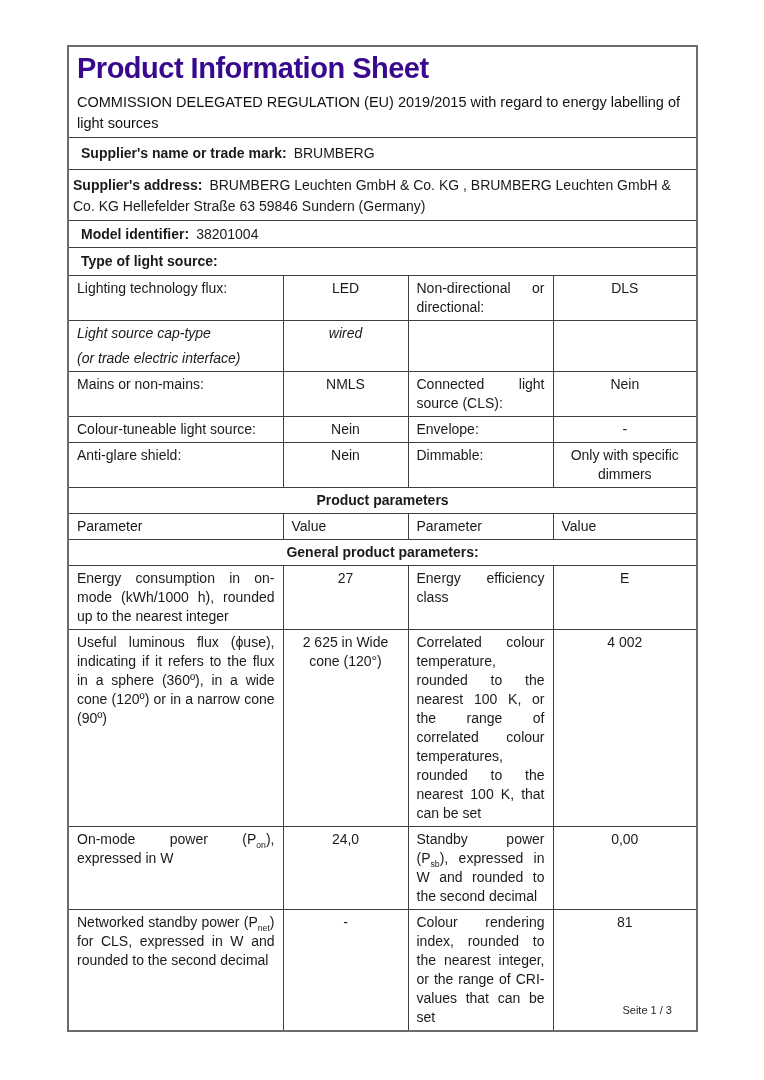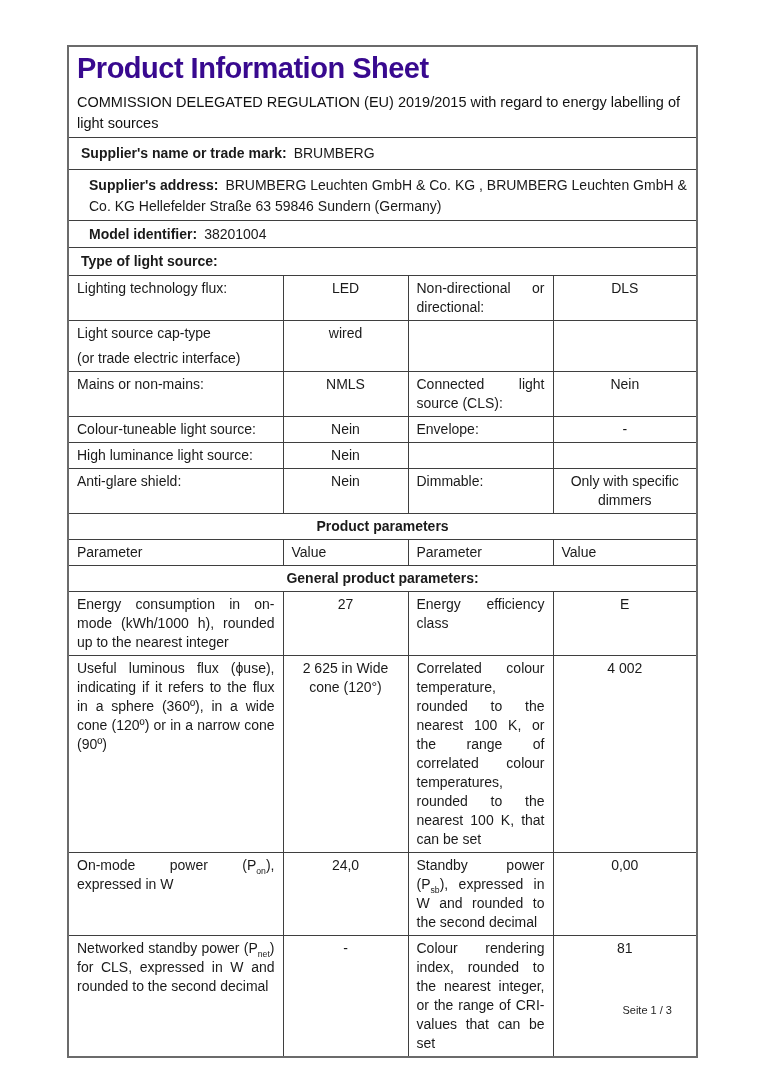--- a/index.html
+++ b/index.html
@@ -86,45 +86,45 @@
       </td>
     </tr>
 
     <tr style="height:32px;">
       <td colspan="4" style="padding-left:12px; padding-top:6px;">
         <span class="lbl">Supplier's name or trade mark:</span><span class="lbl-val">BRUMBERG</span>
       </td>
     </tr>
 
     <tr style="height:48px;">
-      <td colspan="4" style="padding-left:20px; padding-top:5px; line-height:21px;">
+      <td colspan="4" style="padding-left:4px; padding-top:5px; line-height:21px;">
         <span class="lbl">Supplier's address:</span><span class="lbl-val">BRUMBERG Leuchten GmbH &amp; Co. KG , BRUMBERG Leuchten GmbH &amp; Co. KG Hellefelder Straße 63 59846 Sundern (Germany)</span>
       </td>
     </tr>
 
     <tr style="height:27px;">
-      <td colspan="4" style="padding-left:20px; padding-top:4px;">
+      <td colspan="4" style="padding-left:12px; padding-top:4px;">
         <span class="lbl">Model identifier:</span><span class="lbl-val">38201004</span>
       </td>
     </tr>
 
     <tr style="height:28px;">
       <td colspan="4" style="padding-left:12px; padding-top:4px;">
         <span class="lbl">Type of light source:</span>
       </td>
     </tr>
 
     <tr style="height:41px;">
       <td>Lighting technology flux:</td>
       <td class="ctr">LED</td>
       <td class="just">Non-directional or directional:</td>
       <td class="ctr">DLS</td>
     </tr>
 
-    <tr style="height:44px;">
+    <tr style="height:44px;font-style:italic;">
       <td>
         <div>Light source cap-type</div>
         <div class="gap-top">(or trade electric interface)</div>
       </td>
       <td class="ctr">wired</td>
       <td></td>
       <td class="ctr"></td>
     </tr>
 
     <tr style="height:41px;">
@@ -134,26 +134,20 @@
       <td class="ctr">Nein</td>
     </tr>
 
     <tr style="height:22px;">
       <td>Colour-tuneable light source:</td>
       <td class="ctr">Nein</td>
       <td>Envelope:</td>
       <td class="ctr">-</td>
     </tr>
 
-    <tr style="height:22px;">
-      <td>High luminance light source:</td>
-      <td class="ctr">Nein</td>
-      <td></td>
-      <td class="ctr"></td>
-    </tr>
 
     <tr style="height:40px;">
       <td>Anti-glare shield:</td>
       <td class="ctr">Nein</td>
       <td>Dimmable:</td>
       <td class="ctr">Only with specific dimmers</td>
     </tr>
 
     <tr style="height:22px;padding-left:20px;">
       <td colspan="4" class="bold-ctr">Product parameters</td>

